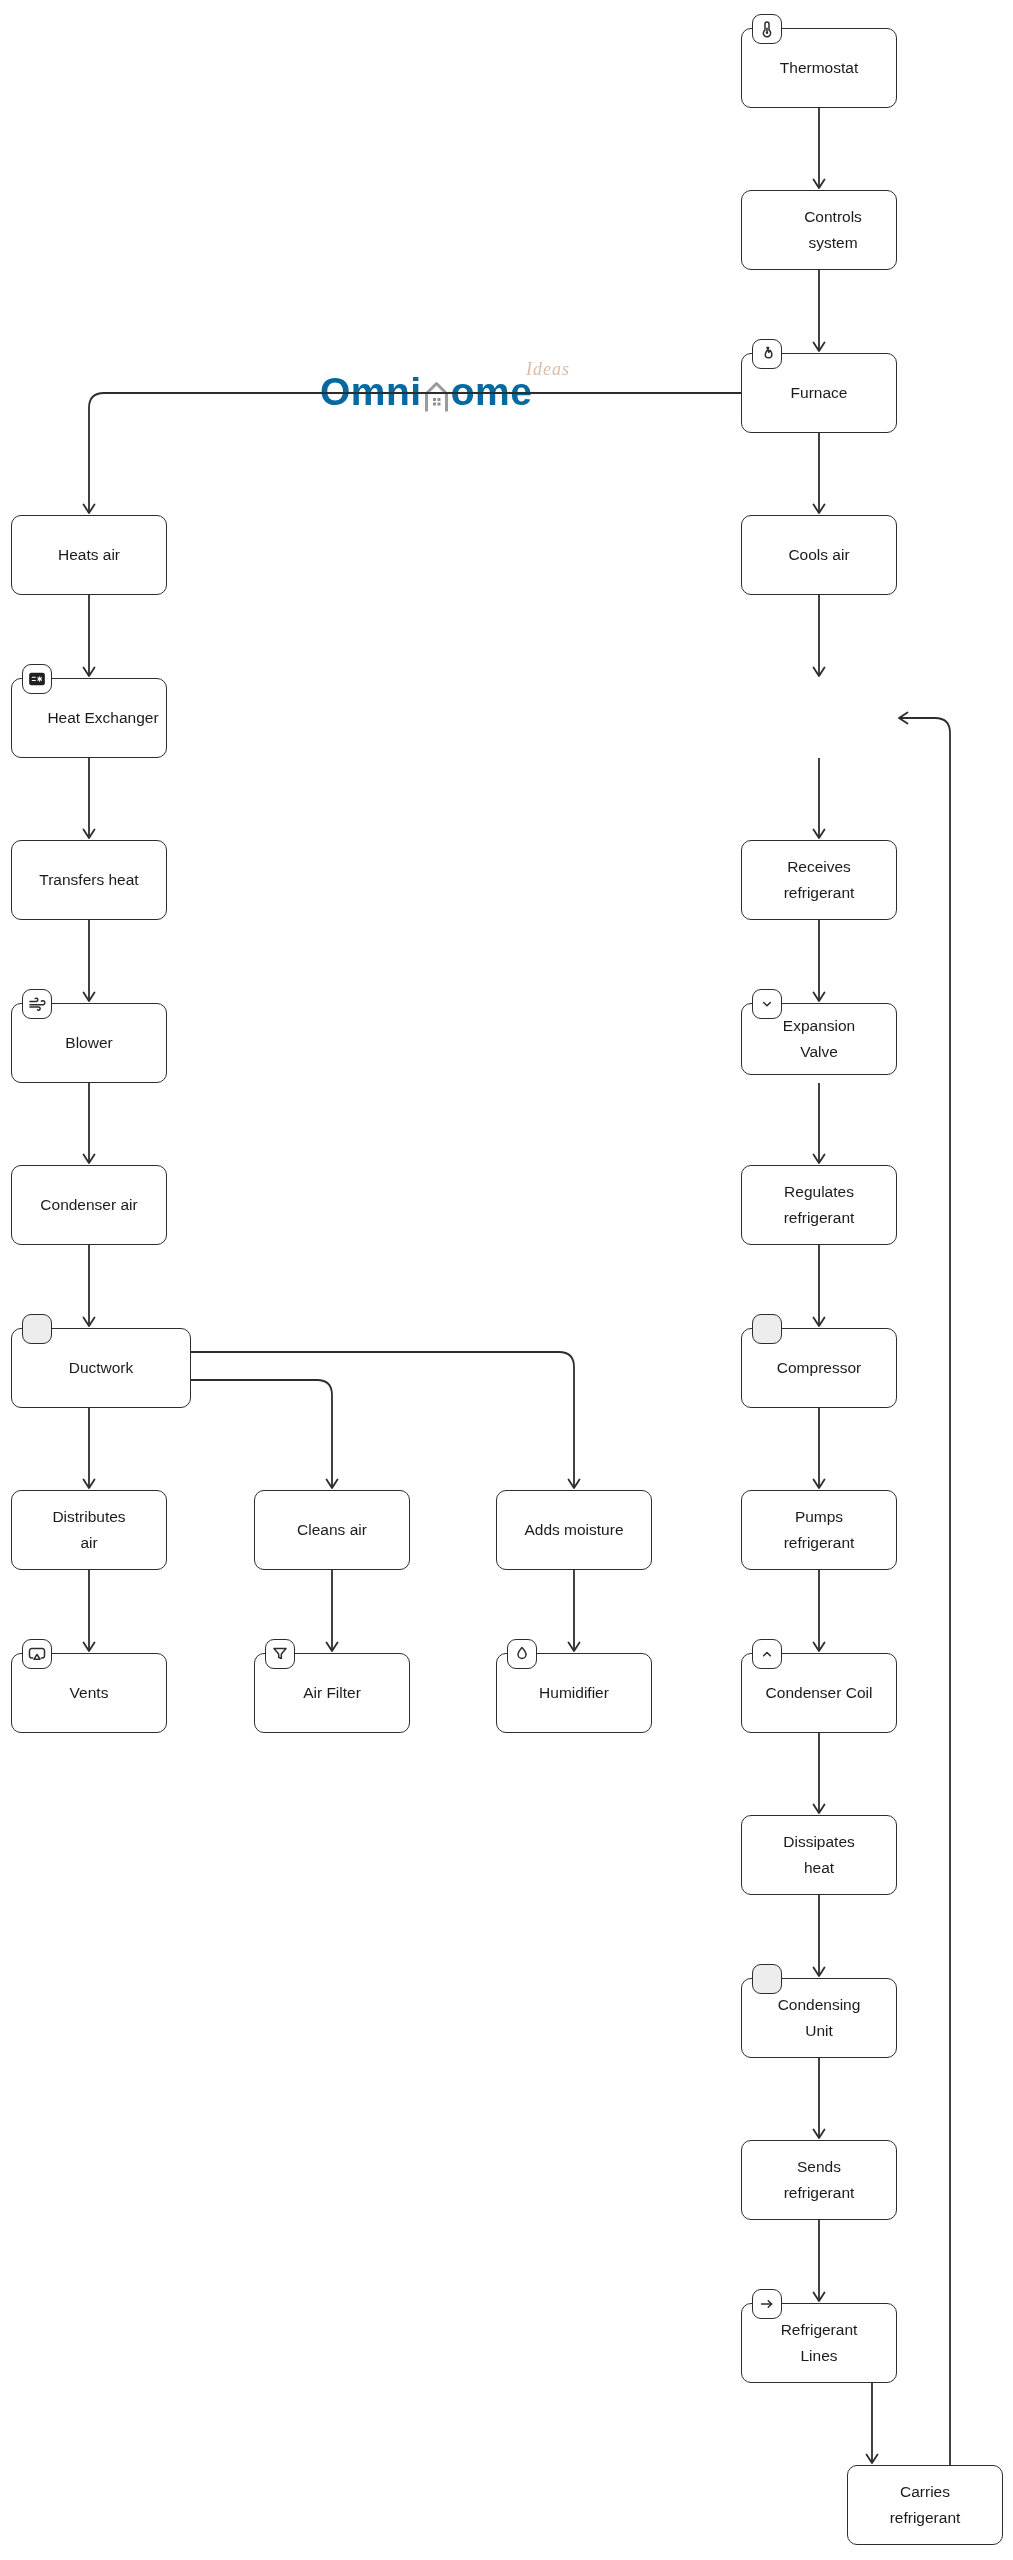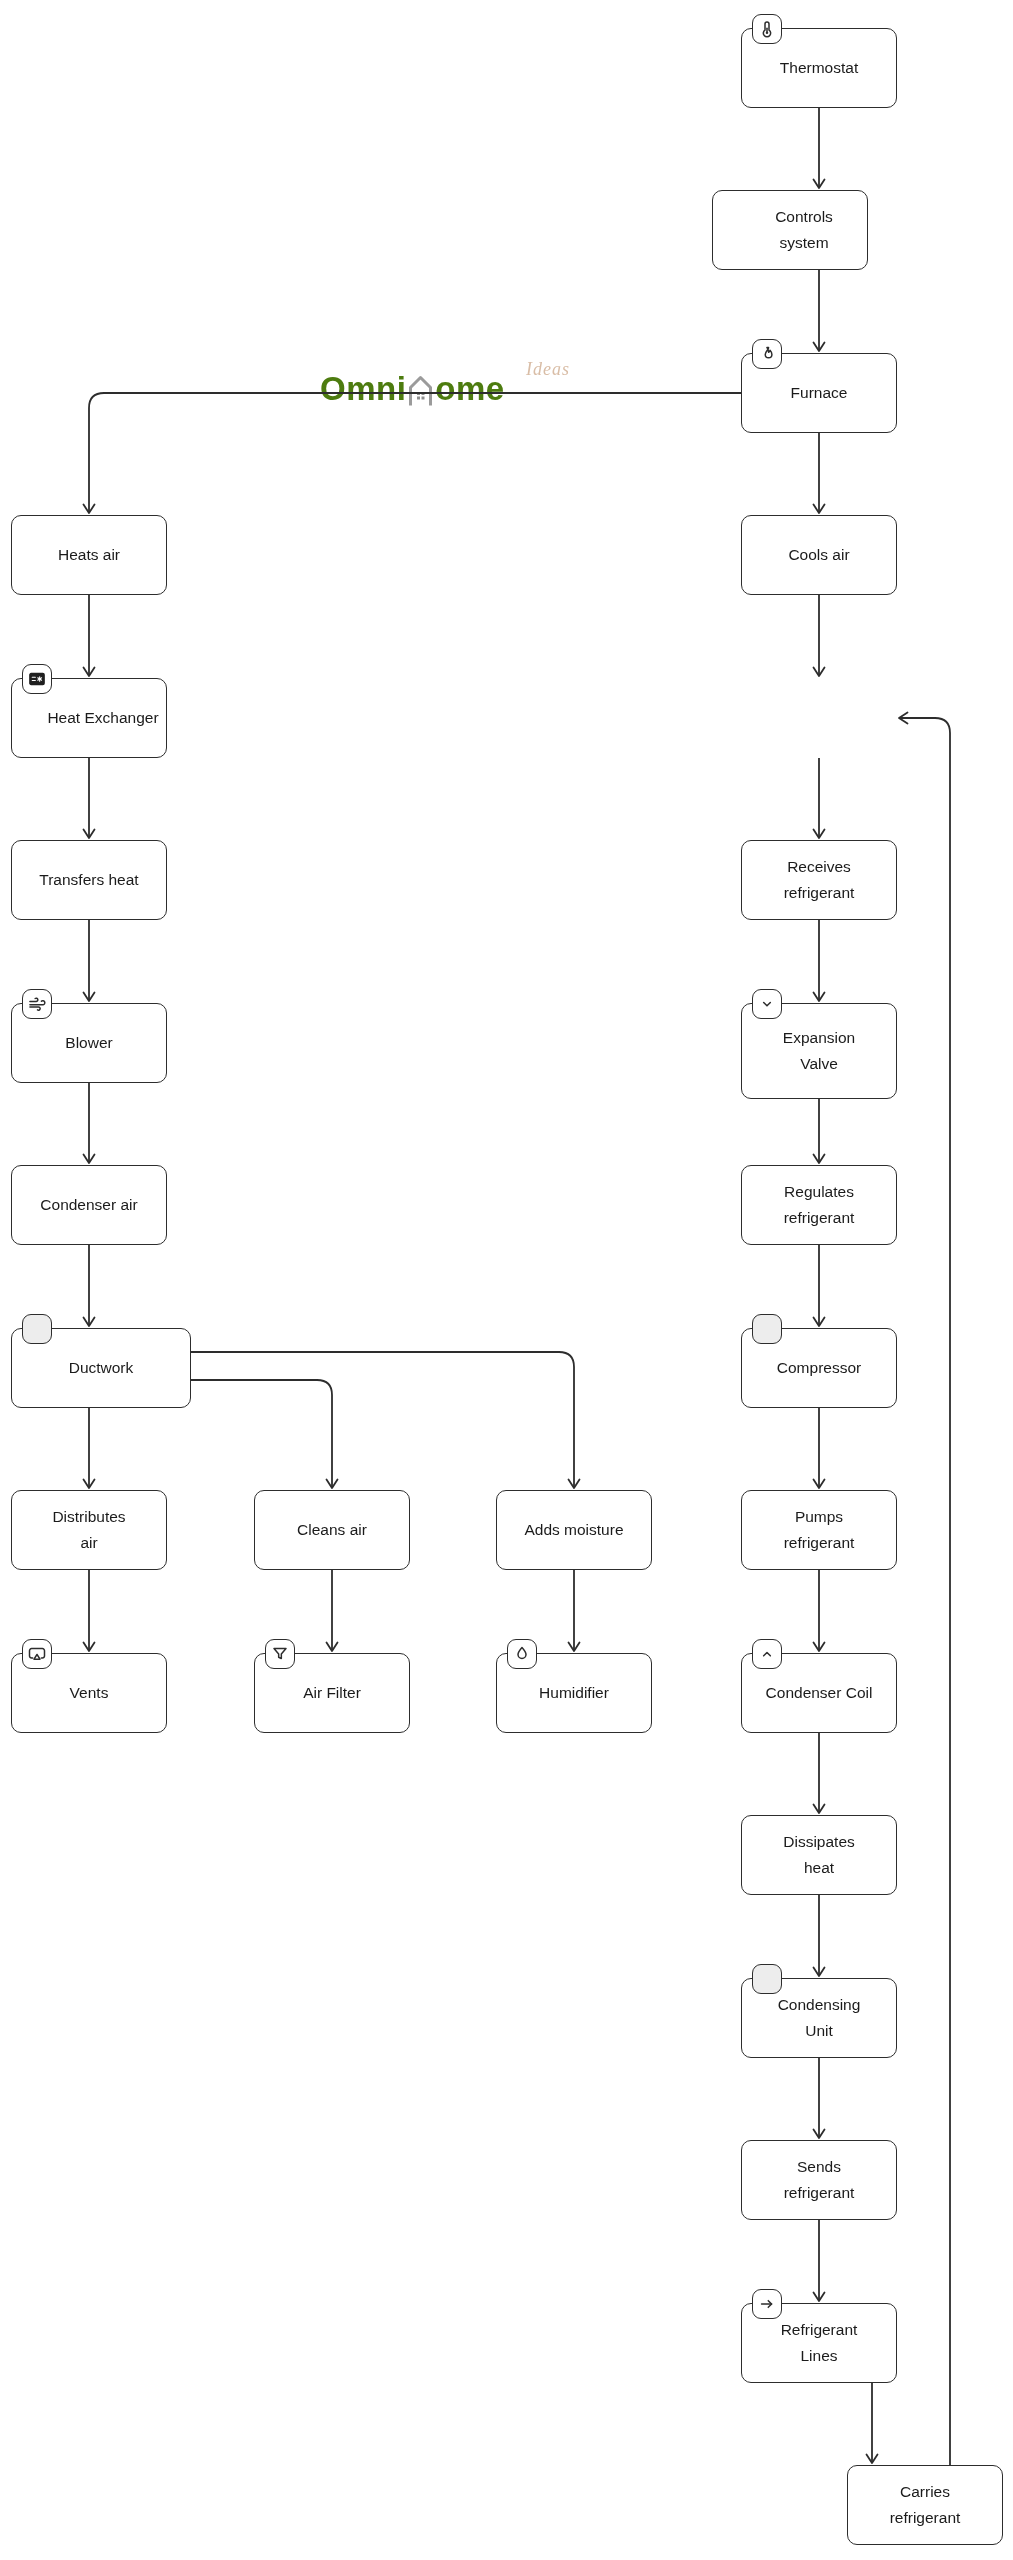--- a/index.html
+++ b/index.html
@@ -6,21 +6,21 @@
   .canvas{
     position:relative;
     width:1013px;height:2560px;
     background:#ffffff;
     font-family:"Liberation Sans", sans-serif;
     overflow:hidden;
   }
   
   .watermark{position:absolute;left:320px;top:372px;z-index:1;white-space:nowrap;}
   .brand{
-    font-size:33px;font-weight:600;letter-spacing:0.5px;color:#4d7c0f;
+    font-size:39px;font-weight:600;letter-spacing:0.5px;color:#0369a1;
     display:inline-flex;align-items:flex-end;line-height:1;
   }
   .brand .house{margin:0 1px -1px 1px;}
   .tagline{
     position:absolute;left:206px;top:-13px;
     font-family:"Liberation Serif", serif;font-style:italic;
     font-size:18px;color:#d9bda6;letter-spacing:1px;
   }
   
   svg.edges{position:absolute;left:0;top:0;z-index:2;}
@@ -104,40 +104,40 @@
       <div class="node" style="left: 741px; top: 28px; width: 156px; height: 80px;">
         <span class="badge">
           <svg width="20" height="20" viewBox="0 0 24 24" fill="none" stroke="#2d2d2d" stroke-width="1.8" stroke-linecap="round" stroke-linejoin="round" xmlns="http://www.w3.org/2000/svg">
             <path d="M12 3.6c1.3 0 2.4 1.1 2.4 2.4v7.3a4.4 4.4 0 1 1-4.8 0V6c0-1.3 1.1-2.4 2.4-2.4z"></path>
             <line x1="12" y1="11" x2="12" y2="15.5"></line>
             <circle cx="12" cy="16.6" r="1.5" fill="#2d2d2d" stroke="none"></circle>
           </svg>
         </span>
         <div>Thermostat</div>
       </div>
-      <div class="node" style="left: 712px; top: 190px; width: 156px; height: 80px; padding-left: 28px;">
+      <div class="node" style="left: 741px; top: 190px; width: 156px; height: 80px; padding-left: 28px;">
         <div>Controls</div>
         <div>system</div>
       </div>
       <div class="node" style="left: 741px; top: 353px; width: 156px; height: 80px;">
         <span class="badge">
           <svg width="20" height="20" viewBox="0 0 24 24" fill="none" stroke="#2d2d2d" stroke-width="1.8" stroke-linecap="round" stroke-linejoin="round" xmlns="http://www.w3.org/2000/svg">
             <path d="M12 4.2c.3 2.6-4 4.7-4 8.3a4 4 0 0 0 8 0c0-2-1.1-3.7-2.3-5-.15 1.05-.65 2-1.55 2.5-.2-2.1-.7-4.2-2.15-5.8z" transform="translate(1.9 0)"></path>
           </svg>
         </span>
         <div>Furnace</div>
       </div>
       <div class="node" style="left: 741px; top: 515px; width: 156px; height: 80px;">
         <div>Cools air</div>
       </div>
       <div class="node" style="left: 741px; top: 840px; width: 156px; height: 80px;">
         <div>Receives</div>
         <div>refrigerant</div>
       </div>
-      <div class="node" style="left: 741px; top: 1003px; width: 156px; height: 96px;">
+      <div class="node" style="left: 741px; top: 1003px; width: 156px; height: 72px;">
         <span class="badge">
           <svg width="20" height="20" viewBox="0 0 24 24" fill="none" stroke="#2d2d2d" stroke-width="1.8" stroke-linecap="round" stroke-linejoin="round" xmlns="http://www.w3.org/2000/svg">
             <polyline points="8 10.2 12 14.2 16 10.2"></polyline>
           </svg>
         </span>
         <div>Expansion</div>
         <div>Valve</div>
       </div>
       <div class="node" style="left: 741px; top: 1165px; width: 156px; height: 80px;">
         <div>Regulates</div>

